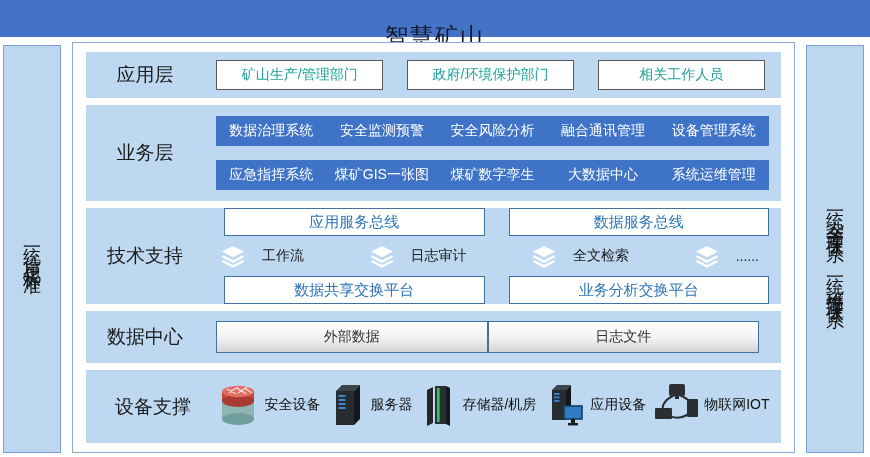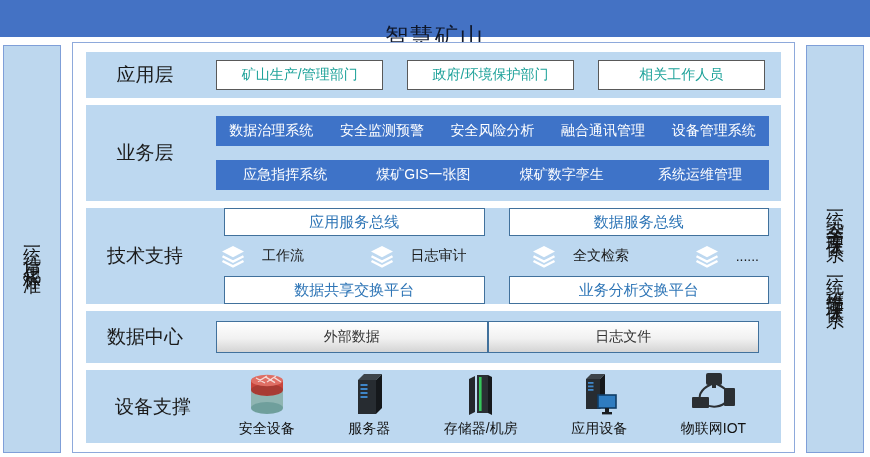--- a/index.html
+++ b/index.html
@@ -56,21 +56,21 @@
   .svc-item svg{display:block;}
 
   
   .data-content{display:flex;padding-right:22px;}
   .data-box{flex:1;height:30px;border:1px solid #41719C;color:#333;font-size:14px;
             background:linear-gradient(180deg,#ffffff 0%,#f1f1f1 55%,#d4d4d4 100%);
             display:flex;align-items:center;justify-content:center;}
 
   
   .equip-content{display:flex;justify-content:space-around;align-items:flex-end;padding:0 8px 4px 0;}
-  .equip-item{display:flex;flex-direction:column;align-items:center;gap:3px;}
+  .equip-item{display:flex;flex-direction:row;align-items:center;gap:3px;}
   .equip-icon{height:46px;display:flex;align-items:flex-end;justify-content:center;}
   .equip-caption{font-size:14px;color:#111;}
 </style>
 </head>
 <body>
 
 <div class="page">
 
   <div class="banner">
     <span>智慧矿山</span>
@@ -98,20 +98,21 @@
           <div class="biz-box">数据治理系统</div>
           <div class="biz-box">安全监测预警</div>
           <div class="biz-box">安全风险分析</div>
           <div class="biz-box">融合通讯管理</div>
           <div class="biz-box">设备管理系统</div>
         </div>
         <div class="biz-row">
           <div class="biz-box">应急指挥系统</div>
           <div class="biz-box">煤矿GIS一张图</div>
           <div class="biz-box">煤矿数字孪生</div>
+          <div class="biz-box">大数据中心</div>
           <div class="biz-box">系统运维管理</div>
         </div>
       </div>
     </div>
 
     <div class="band band-tech">
       <div class="band-label">技术支持</div>
       <div class="band-content tech-content">
         <div class="bus-row">
           <div class="bus-box">应用服务总线</div>

